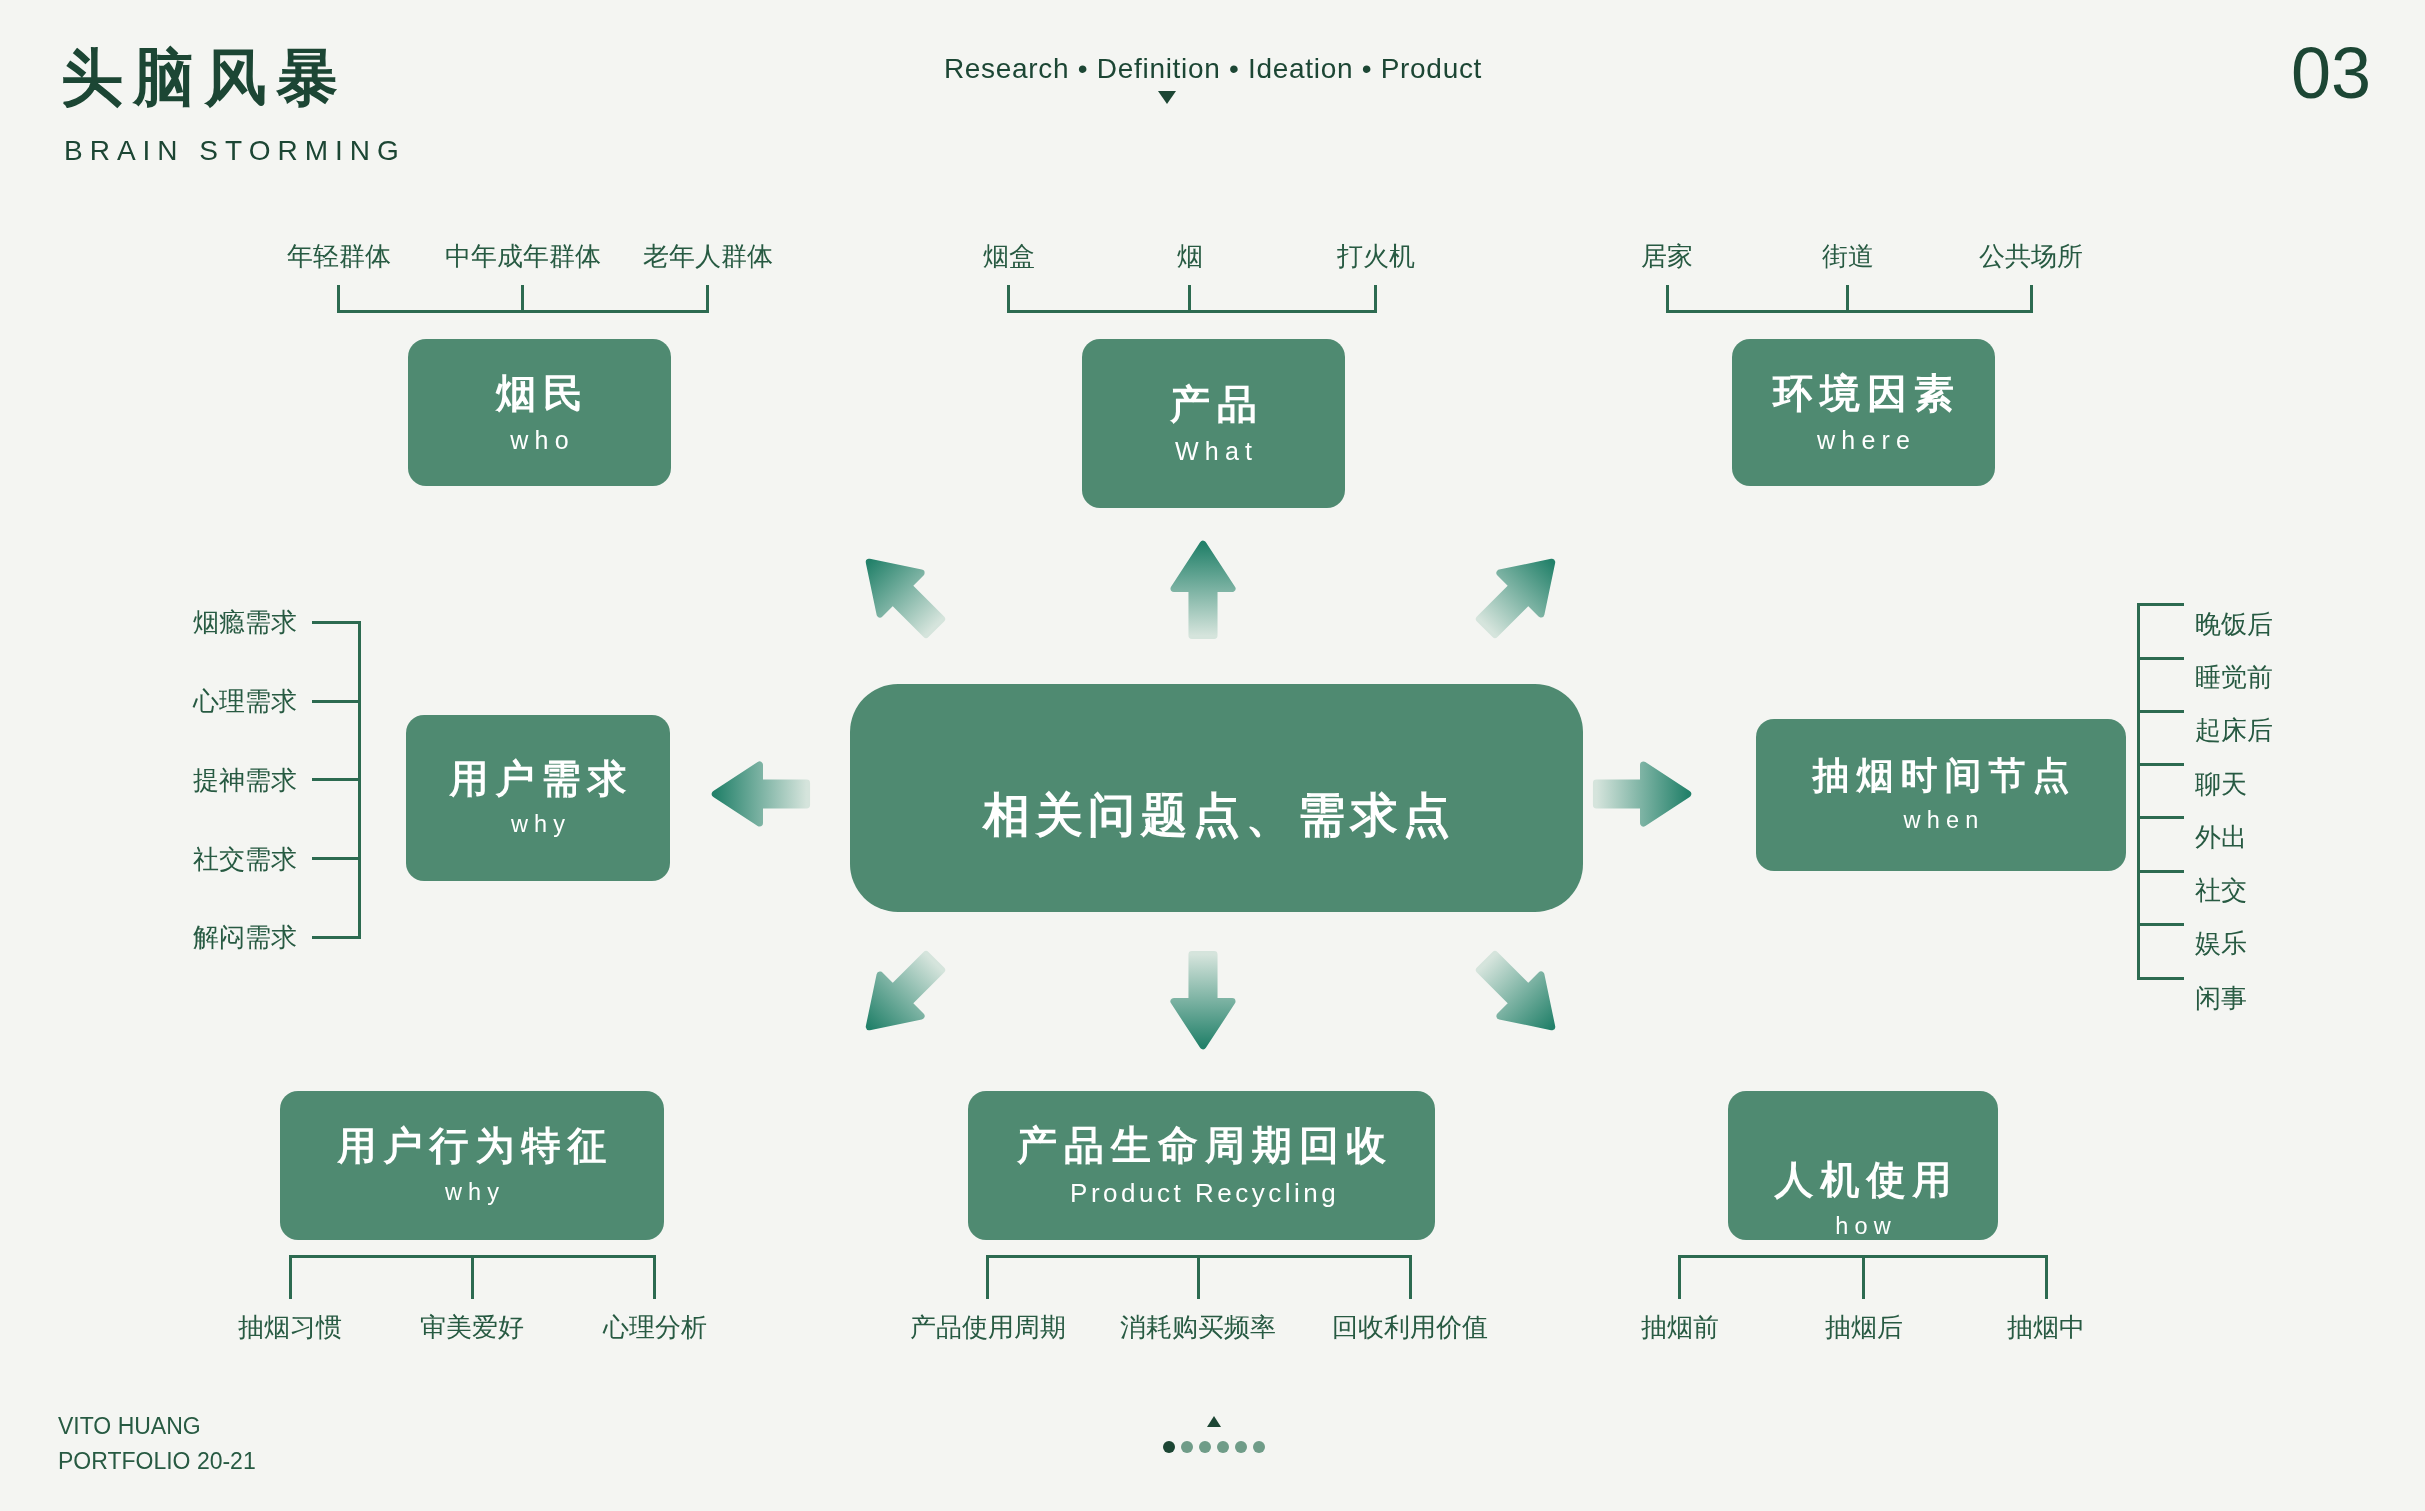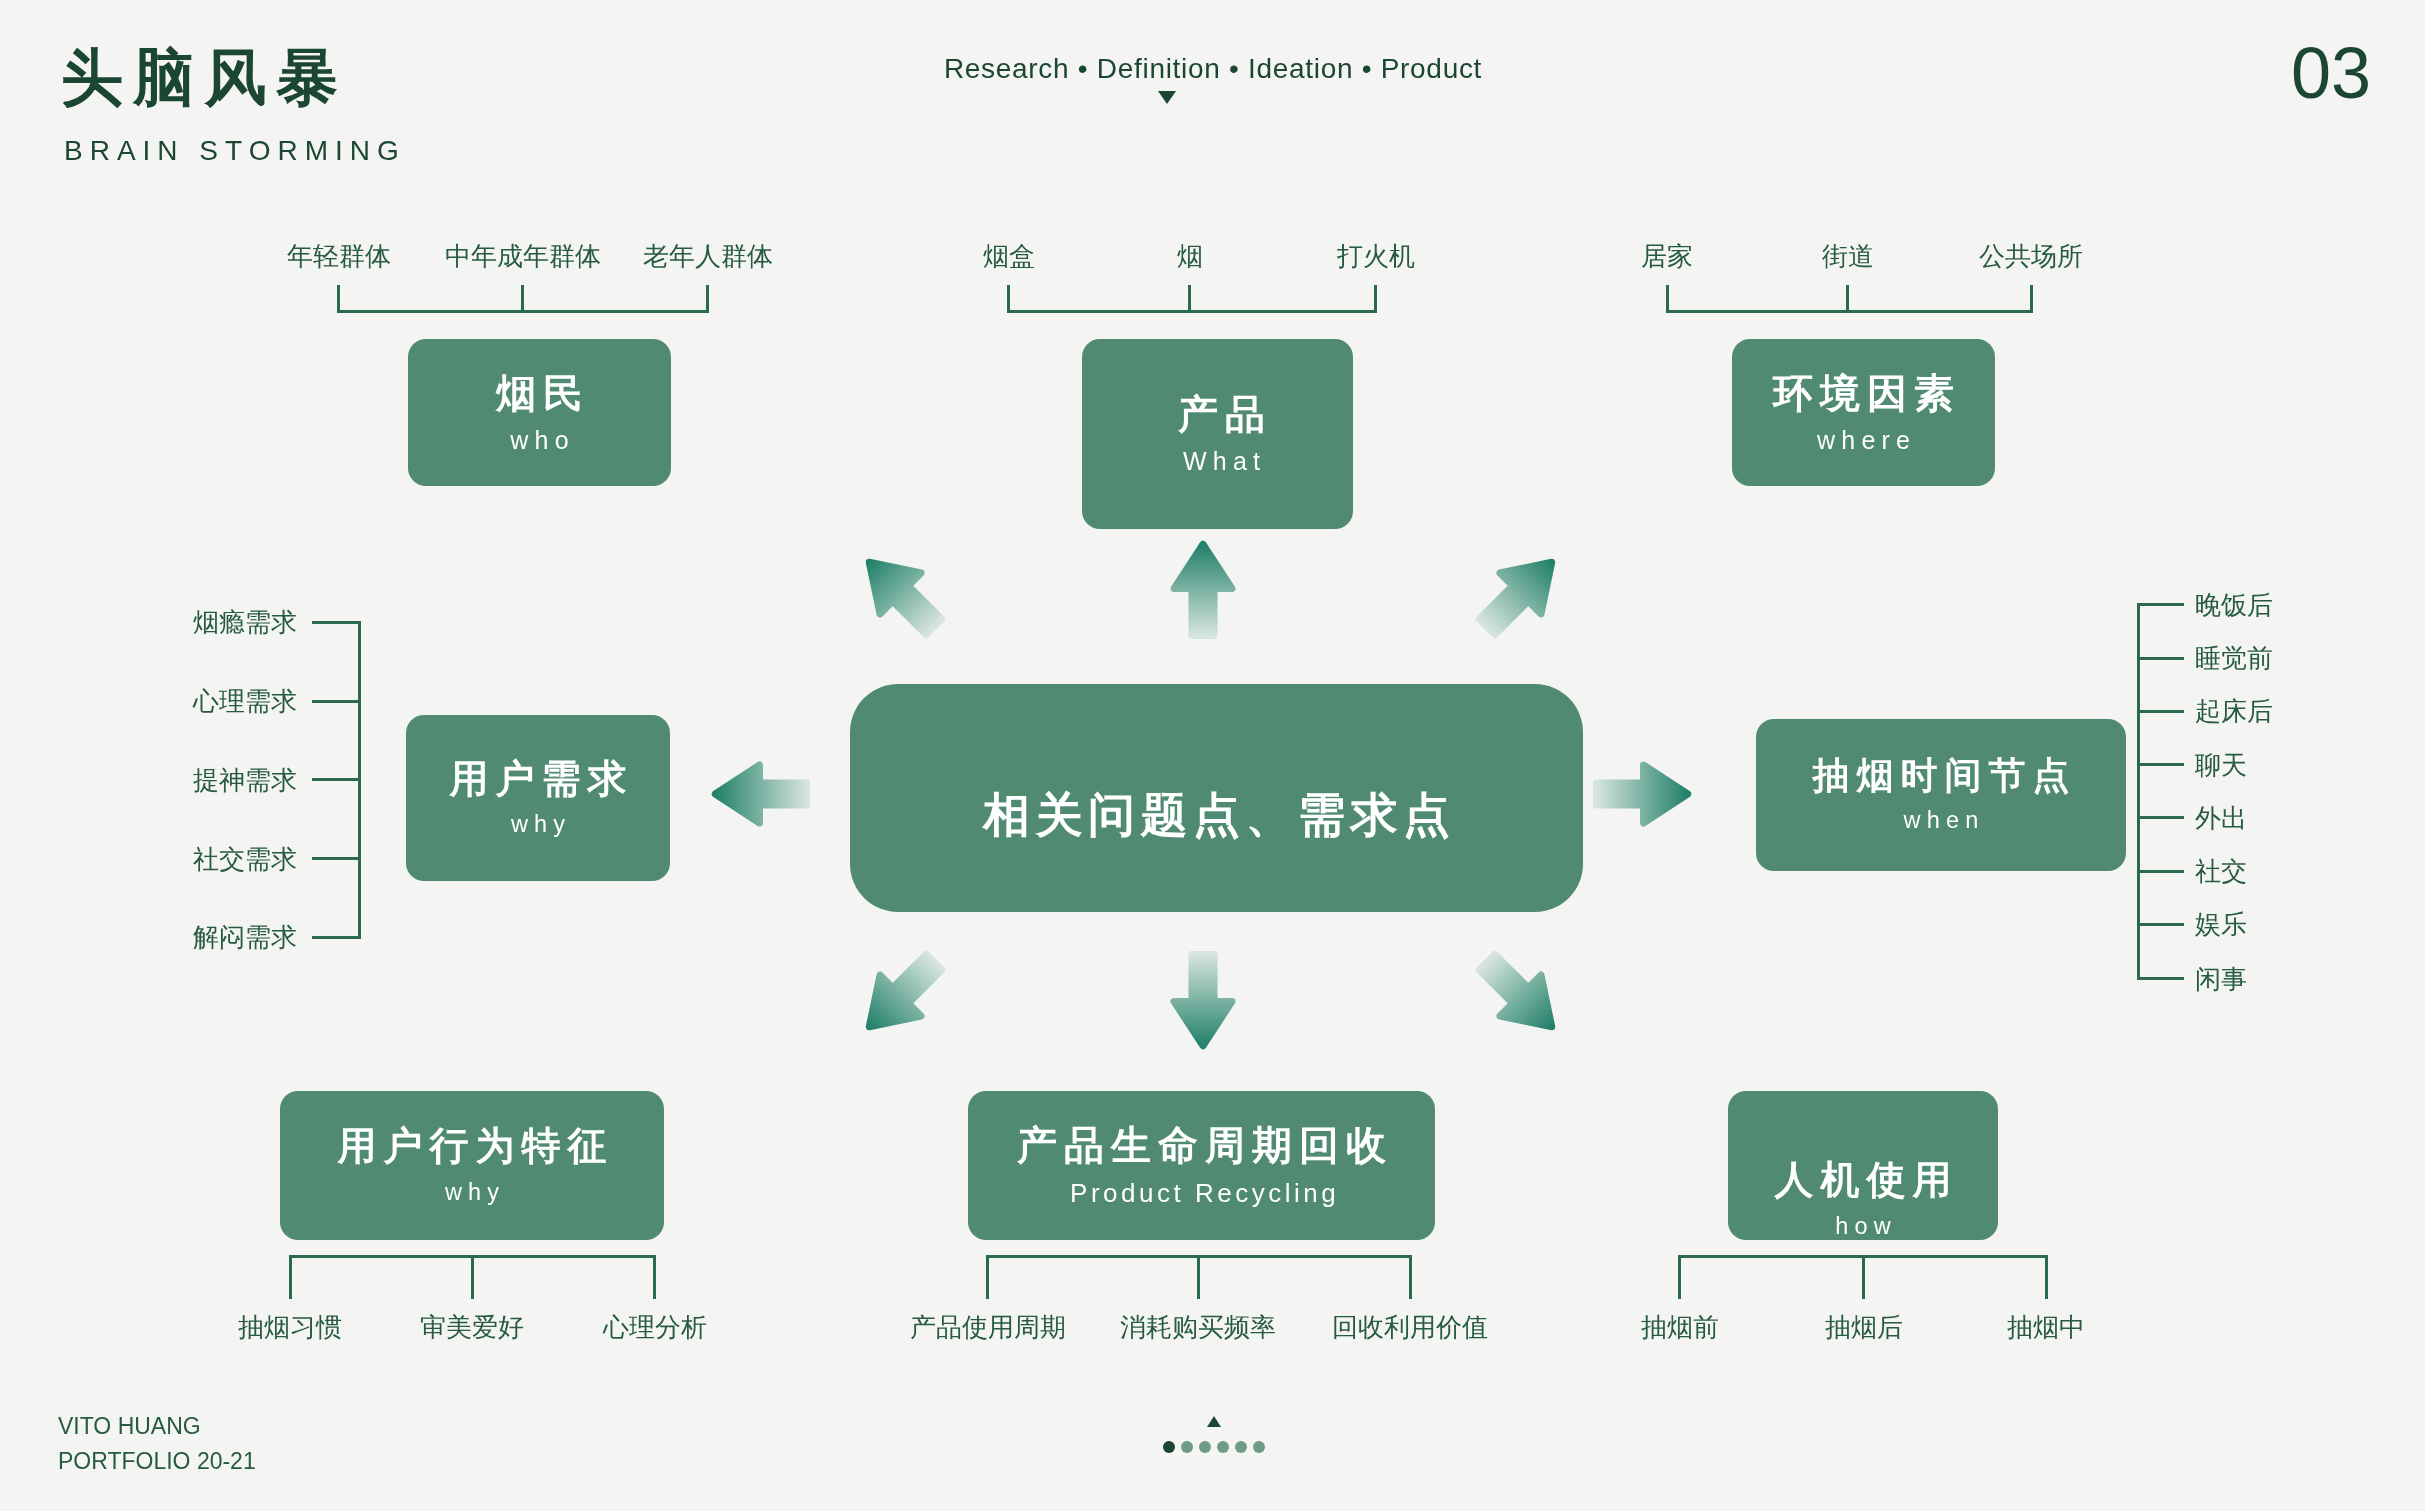--- a/index.html
+++ b/index.html
@@ -20,21 +20,21 @@
           border-bottom:11.8px solid var(--dark);}
   .box{position:absolute;background:var(--green);color:#fff;border-radius:18px;
        display:flex;flex-direction:column;align-items:center;justify-content:center;text-align:center;}
   .box .cn{font-weight:bold;letter-spacing:7px;text-indent:7px;line-height:1.1;}
   .box .en{letter-spacing:6.2px;text-indent:6.2px;margin-top:11px;}
   .center-box{border-radius:48px;}
   .center-box .cn{font-size:47px;letter-spacing:5.5px;text-indent:5.5px;}
   .label{position:absolute;font-size:26px;color:var(--label);white-space:nowrap;}
   .label-c{transform:translate(-50%,-50%);}
   .label-r{transform:translate(-100%,-50%);}
-  .label-l{transform:translate(0,-50%);}
+  .label-l{transform:translate(0,-50%);margin-top:19px;}
   .line{position:absolute;background:var(--line);}
   .arrow{position:absolute;width:104px;height:72px;}
   .dots{position:absolute;left:1163px;top:1441px;display:flex;gap:6.2px;}
   .dot{width:11.8px;height:11.8px;border-radius:50%;background:var(--dot);}
   .dot.active{background:var(--dark);}
   .footer{font-size:23px;color:var(--label);line-height:35px;}
 </style>
 </head>
 <body>
 
@@ -58,21 +58,21 @@
     <div class="en" style="font-size:25px;">who</div>
   </div>
 
   <div class="label label-c" style="left:1009px;top:256px;">烟盒</div>
   <div class="label label-c" style="left:1190px;top:256px;">烟</div>
   <div class="label label-c" style="left:1376px;top:256px;">打火机</div>
   <div class="line" style="left:1007px;top:285px;width:2.8px;height:28px;"></div>
   <div class="line" style="left:1188px;top:285px;width:2.8px;height:28px;"></div>
   <div class="line" style="left:1374px;top:285px;width:2.8px;height:28px;"></div>
   <div class="line" style="left:1007px;top:310px;width:370px;height:2.8px;"></div>
-  <div class="box" style="left:1082px;top:339px;width:263px;height:190px;padding-left:8px;">
+  <div class="box" style="left:1082px;top:339px;width:263px;height:169px;">
     <div class="cn" style="font-size:40px;">产品</div>
     <div class="en" style="font-size:25px;">What</div>
   </div>
 
   <div class="label label-c" style="left:1667px;top:256px;">居家</div>
   <div class="label label-c" style="left:1848px;top:256px;">街道</div>
   <div class="label label-c" style="left:2031px;top:256px;">公共场所</div>
   <div class="line" style="left:1666px;top:285px;width:2.8px;height:28px;"></div>
   <div class="line" style="left:1846px;top:285px;width:2.8px;height:28px;"></div>
   <div class="line" style="left:2030px;top:285px;width:2.8px;height:28px;"></div>

